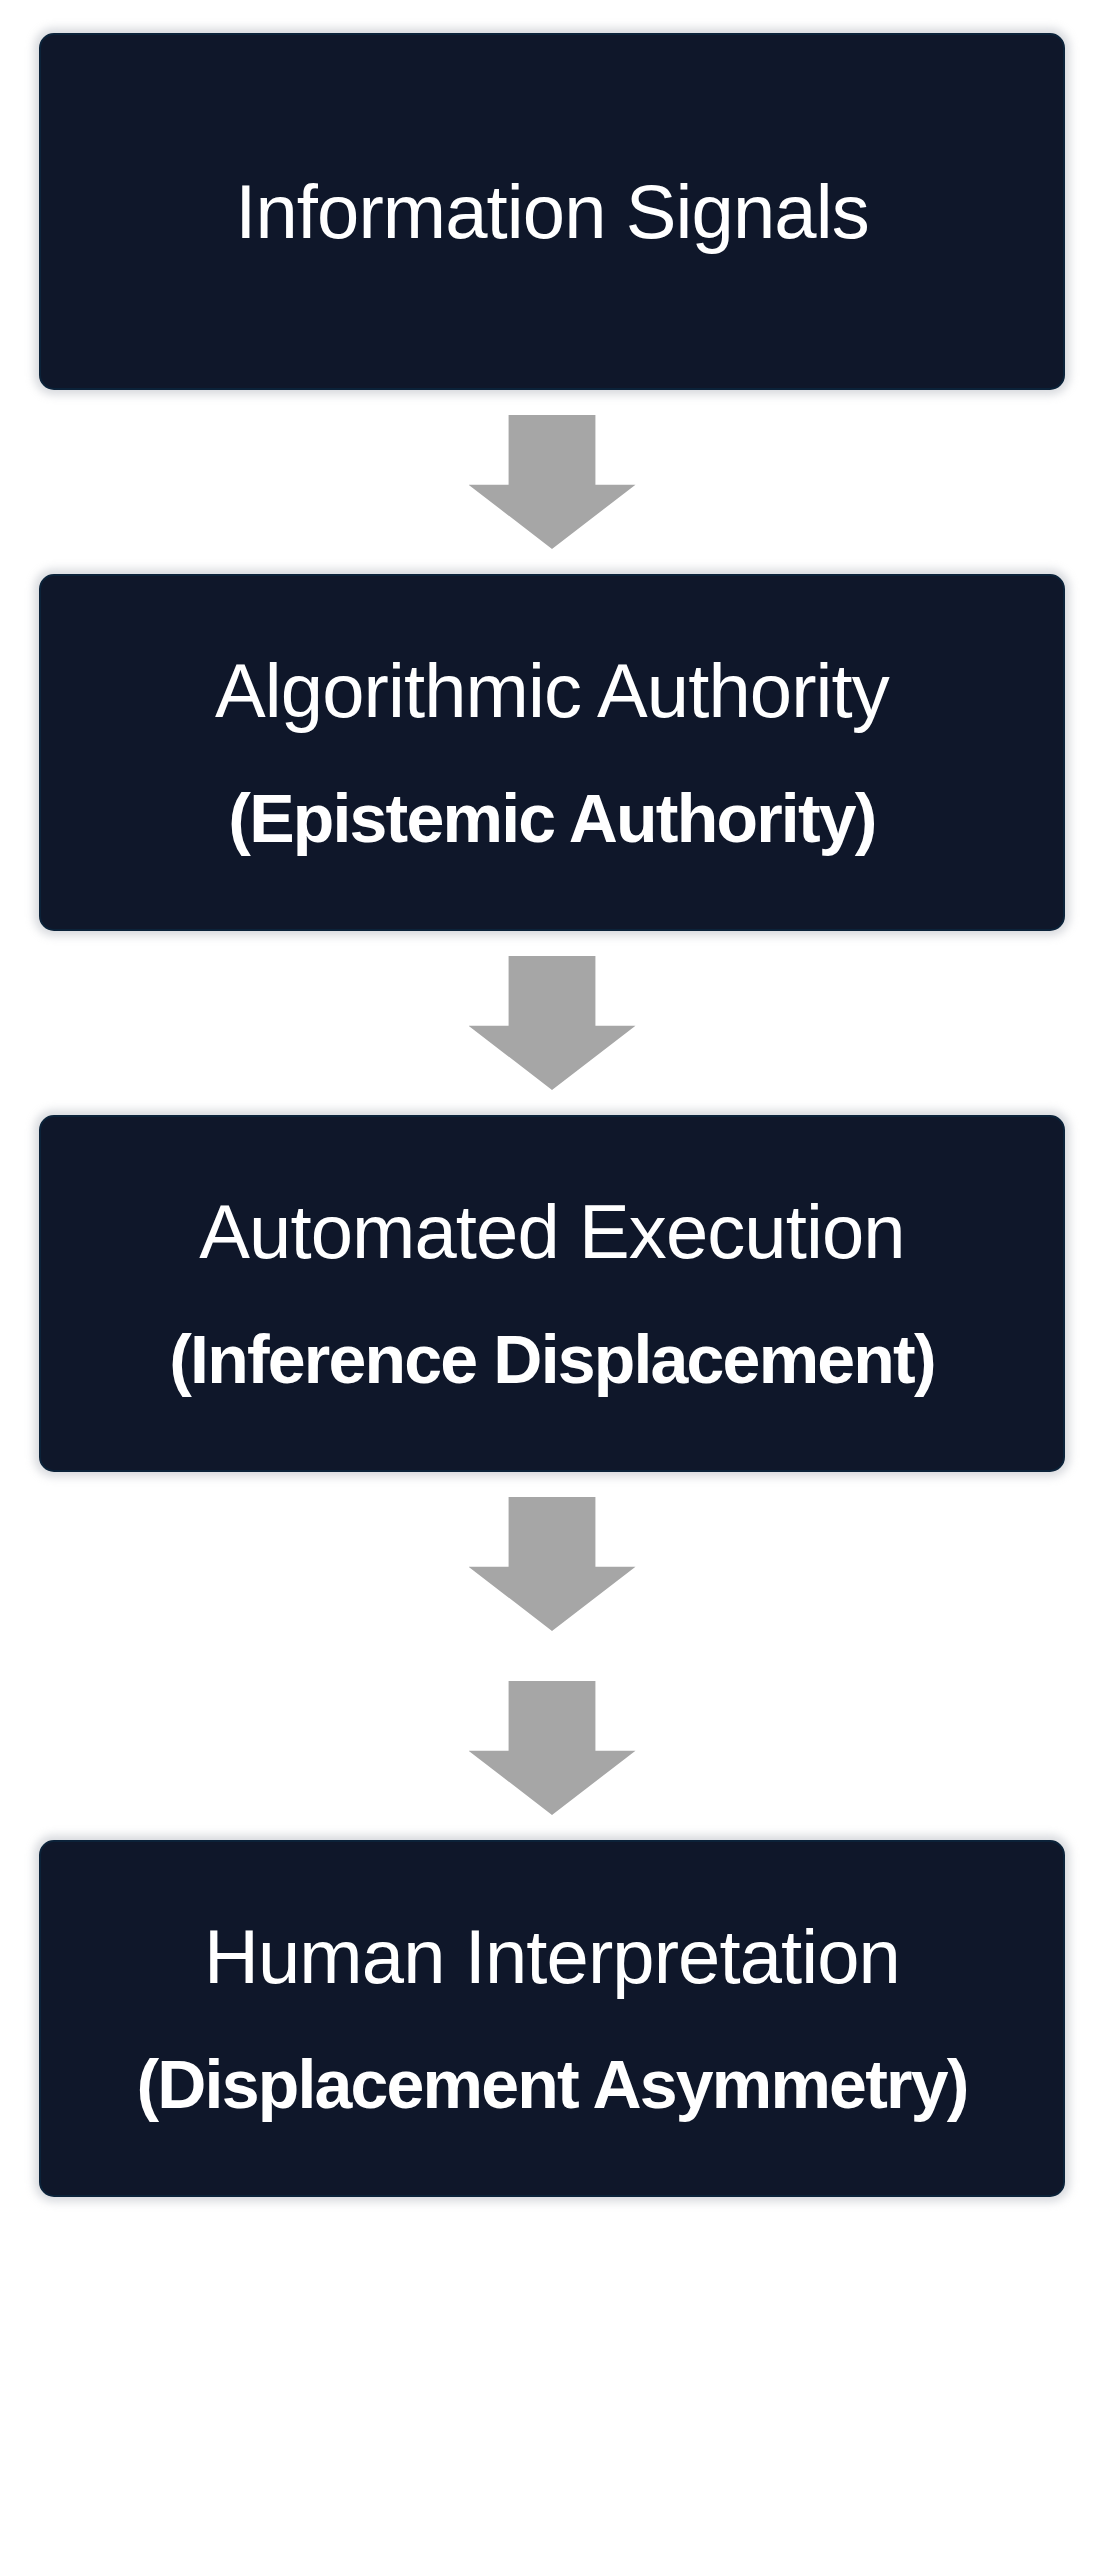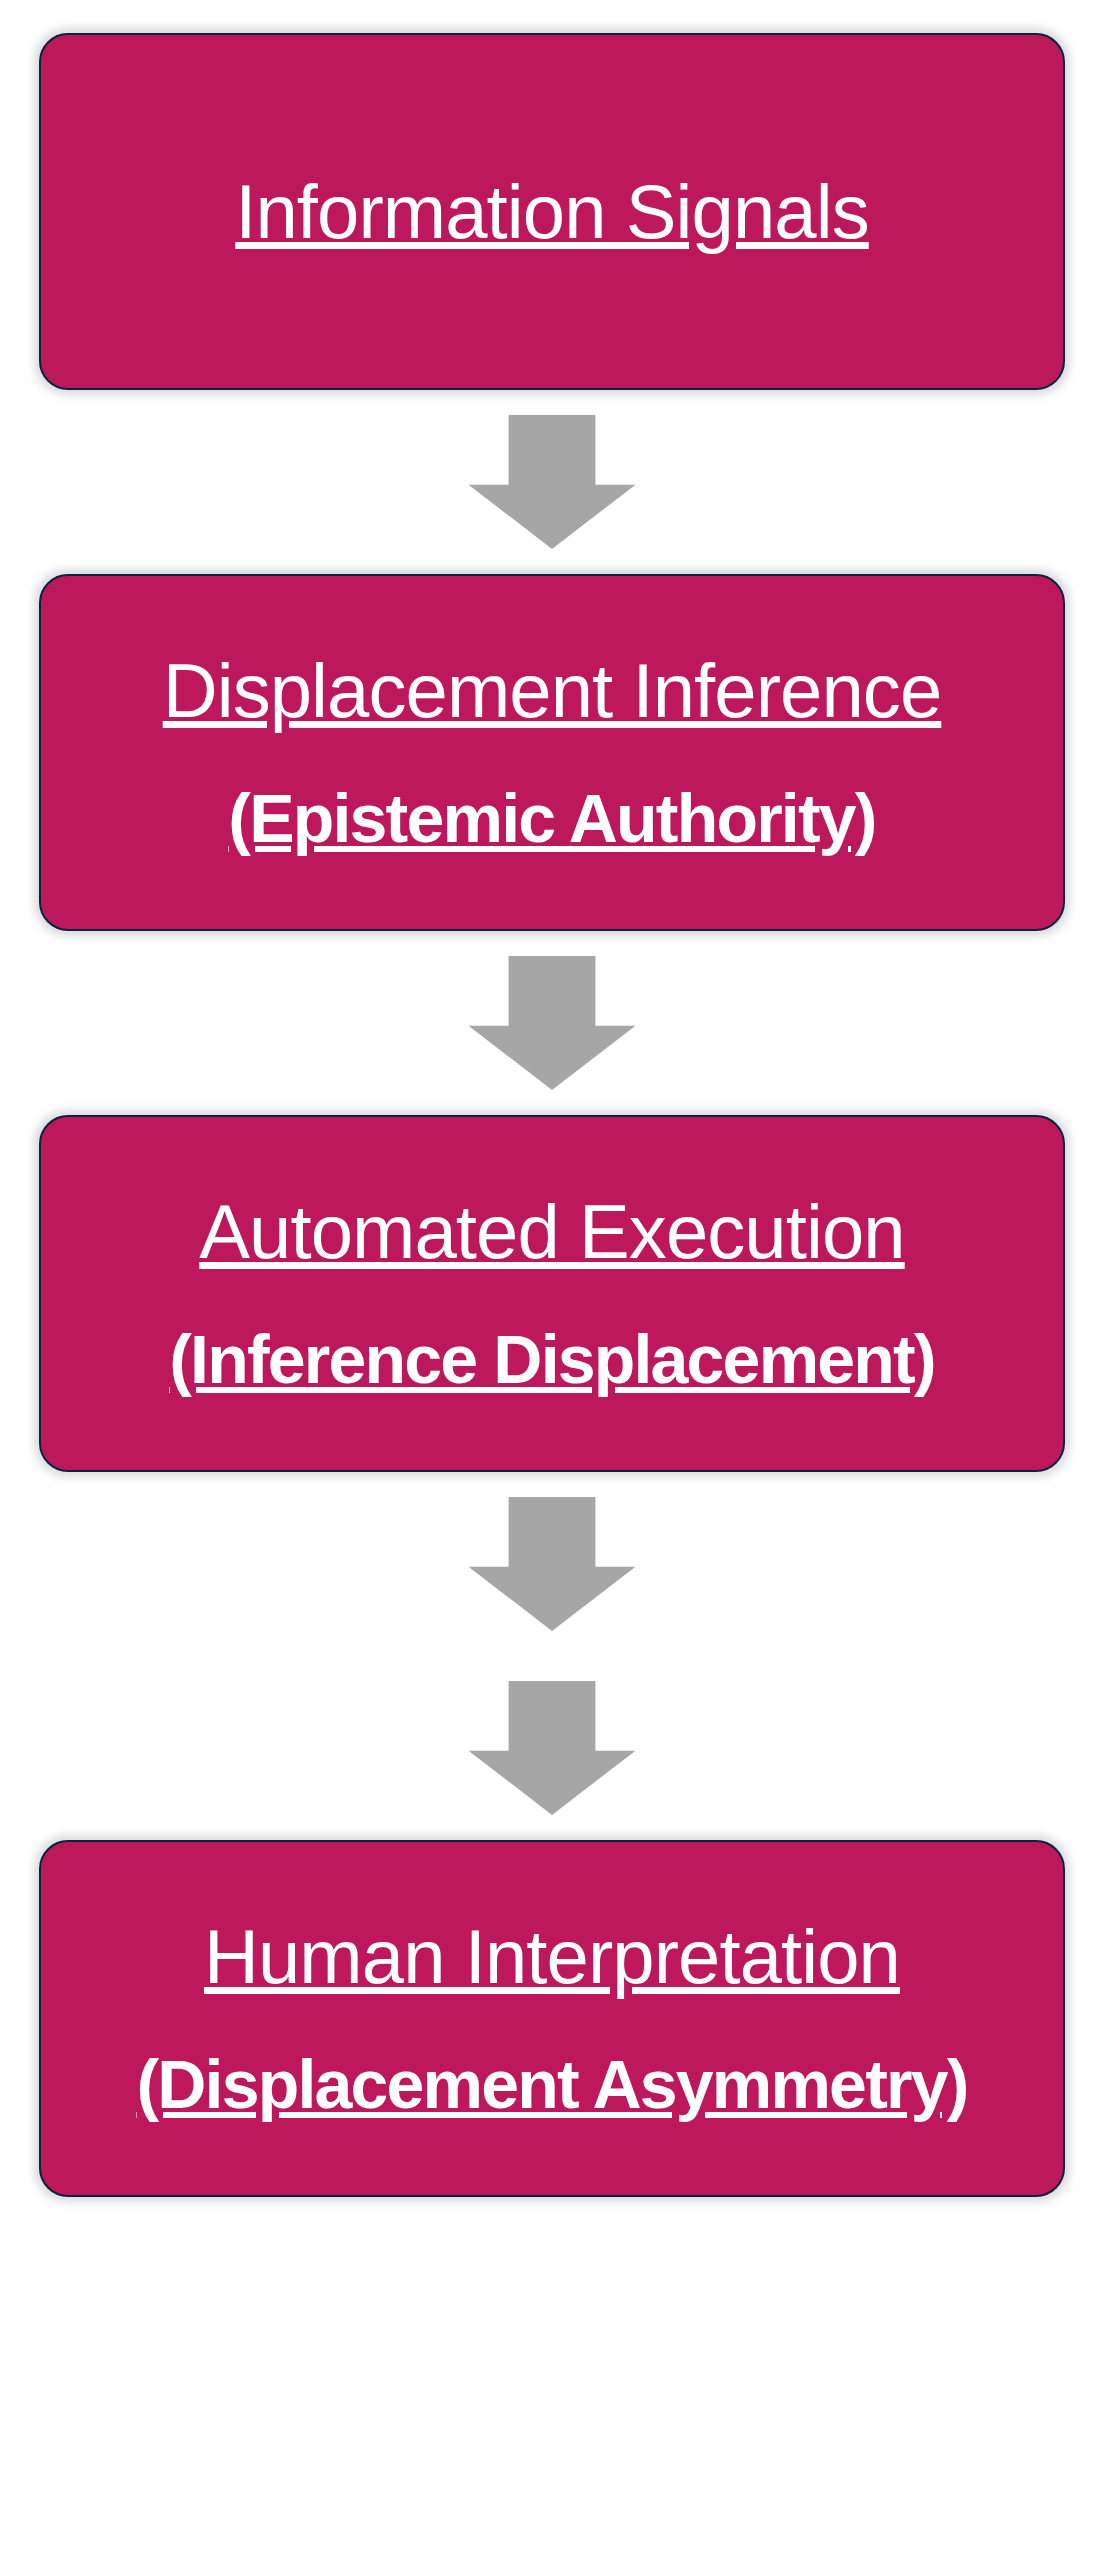--- a/index.html
+++ b/index.html
@@ -15,32 +15,31 @@
     width: 1104px;
     padding-top: 33px;
     display: flex;
     flex-direction: column;
     align-items: center;
   }
   .node {
     width: 1026px;
     height: 357px;
     box-sizing: border-box;
-    background: #be185d;
+    background: #0f172a;
     border: 2.6px solid #0b2239;
-    border-radius: 29px;
+    border-radius: 15px;
     box-shadow: 0 0 8.8px 4.4px rgba(170, 175, 185, 0.45);
     color: #ffffff;
     display: flex;
     flex-direction: column;
     justify-content: center;
     align-items: center;
     gap: 55px;
     text-align: center;
-    text-decoration: underline;
   }
   .node .title {
     font-size: 76px;
     font-weight: 400;
     line-height: 1;
     white-space: nowrap;
     letter-spacing: -0.9px;
   }
   .node .subtitle {
     font-size: 68px;
@@ -69,21 +68,21 @@
 
   <div class="node">
     <div class="title">Information Signals</div>
   </div>
 
   <div class="arrow-gap">
     <div class="down-arrow"></div>
   </div>
 
   <div class="node">
-    <div class="title">Displacement Inference</div>
+    <div class="title">Algorithmic Authority</div>
     <div class="subtitle">(Epistemic Authority)</div>
   </div>
 
   <div class="arrow-gap">
     <div class="down-arrow"></div>
   </div>
 
   <div class="node">
     <div class="title">Automated Execution</div>
     <div class="subtitle">(Inference Displacement)</div>

